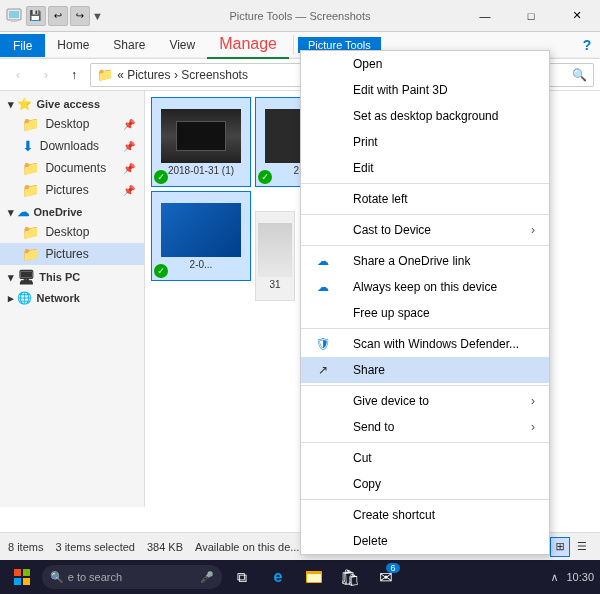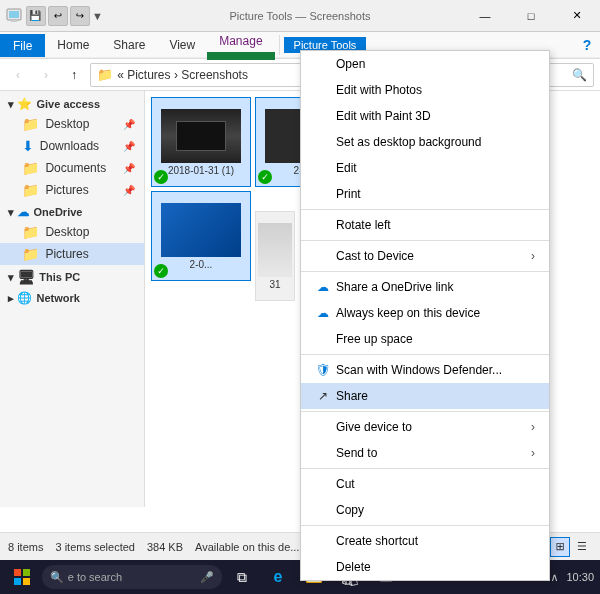--- a/index.html
+++ b/index.html
@@ -332,21 +332,21 @@
       border: 1px solid #ccc;
       box-shadow: 2px 2px 8px rgba(0,0,0,0.2);
       z-index: 1000;
       font-size: 12px;
     }
     .cm-item {
       padding: 5px 14px;
       cursor: pointer;
       display: flex;
       align-items: center;
-      gap: 5px;
+      gap: 22px;
       white-space: nowrap;
     }
     .cm-item.highlighted { background: #cde0f7; }
     .cm-separator {
       height: 1px;
       background: #ddd;
       margin: 2px 0;
     }
     .cm-arrow {
       margin-left: auto;
@@ -404,21 +404,21 @@
     <div class="title-btn close">✕</div>
   </div>
 </div>
 
 <div class="ribbon-all">
   <div class="ribbon-row1">
     <div class="ribbon-tab active">File</div>
     <div class="ribbon-tab-plain">Home</div>
     <div class="ribbon-tab-plain">Share</div>
     <div class="ribbon-tab-plain">View</div>
-    <div style="padding:4px 12px;font-size:12px;color:#701a75;cursor:pointer;border-bottom:8px solid #15803d;">Manage</div>
+    <div style="padding:4px 12px;font-size:16px;color:#ef4444;cursor:pointer;border-bottom:2px solid #15803d;">Manage</div>
     <div style="width:1px;height:20px;background:#ddd;margin:0 4px;"></div>
     <div style="padding:2px 10px;background:#0078d7;color:white;font-size:11px;cursor:pointer;">Picture Tools</div>
     <div class="ribbon-help">?</div>
   </div>
 </div>
 
 <div class="nav-bar">
   <div class="nav-btn disabled">
     <span>‹</span>
   </div>
@@ -558,37 +558,33 @@
   </div>
 </div>
 
 <div class="context-menu">
   <div class="cm-item">
     <div class="cm-item-icon"></div>
     <span>Open</span>
   </div>
   <div class="cm-item">
     <div class="cm-item-icon"></div>
-    <span>Edit with Photos</span>
-  </div>
-  <div class="cm-item">
-    <div class="cm-item-icon"></div>
     <span>Edit with Paint 3D</span>
   </div>
   <div class="cm-item">
     <div class="cm-item-icon"></div>
     <span>Set as desktop background</span>
   </div>
   <div class="cm-item">
     <div class="cm-item-icon"></div>
+    <span>Print</span>
+  </div>
+  <div class="cm-item">
+    <div class="cm-item-icon"></div>
     <span>Edit</span>
-  </div>
-  <div class="cm-item">
-    <div class="cm-item-icon"></div>
-    <span>Print</span>
   </div>
   <div class="cm-separator"></div>
   <div class="cm-item">
     <div class="cm-item-icon"></div>
     <span>Rotate left</span>
   </div>
   <div class="cm-separator"></div>
   <div class="cm-item">
     <div class="cm-item-icon"></div>
     <span>Cast to Device</span>

